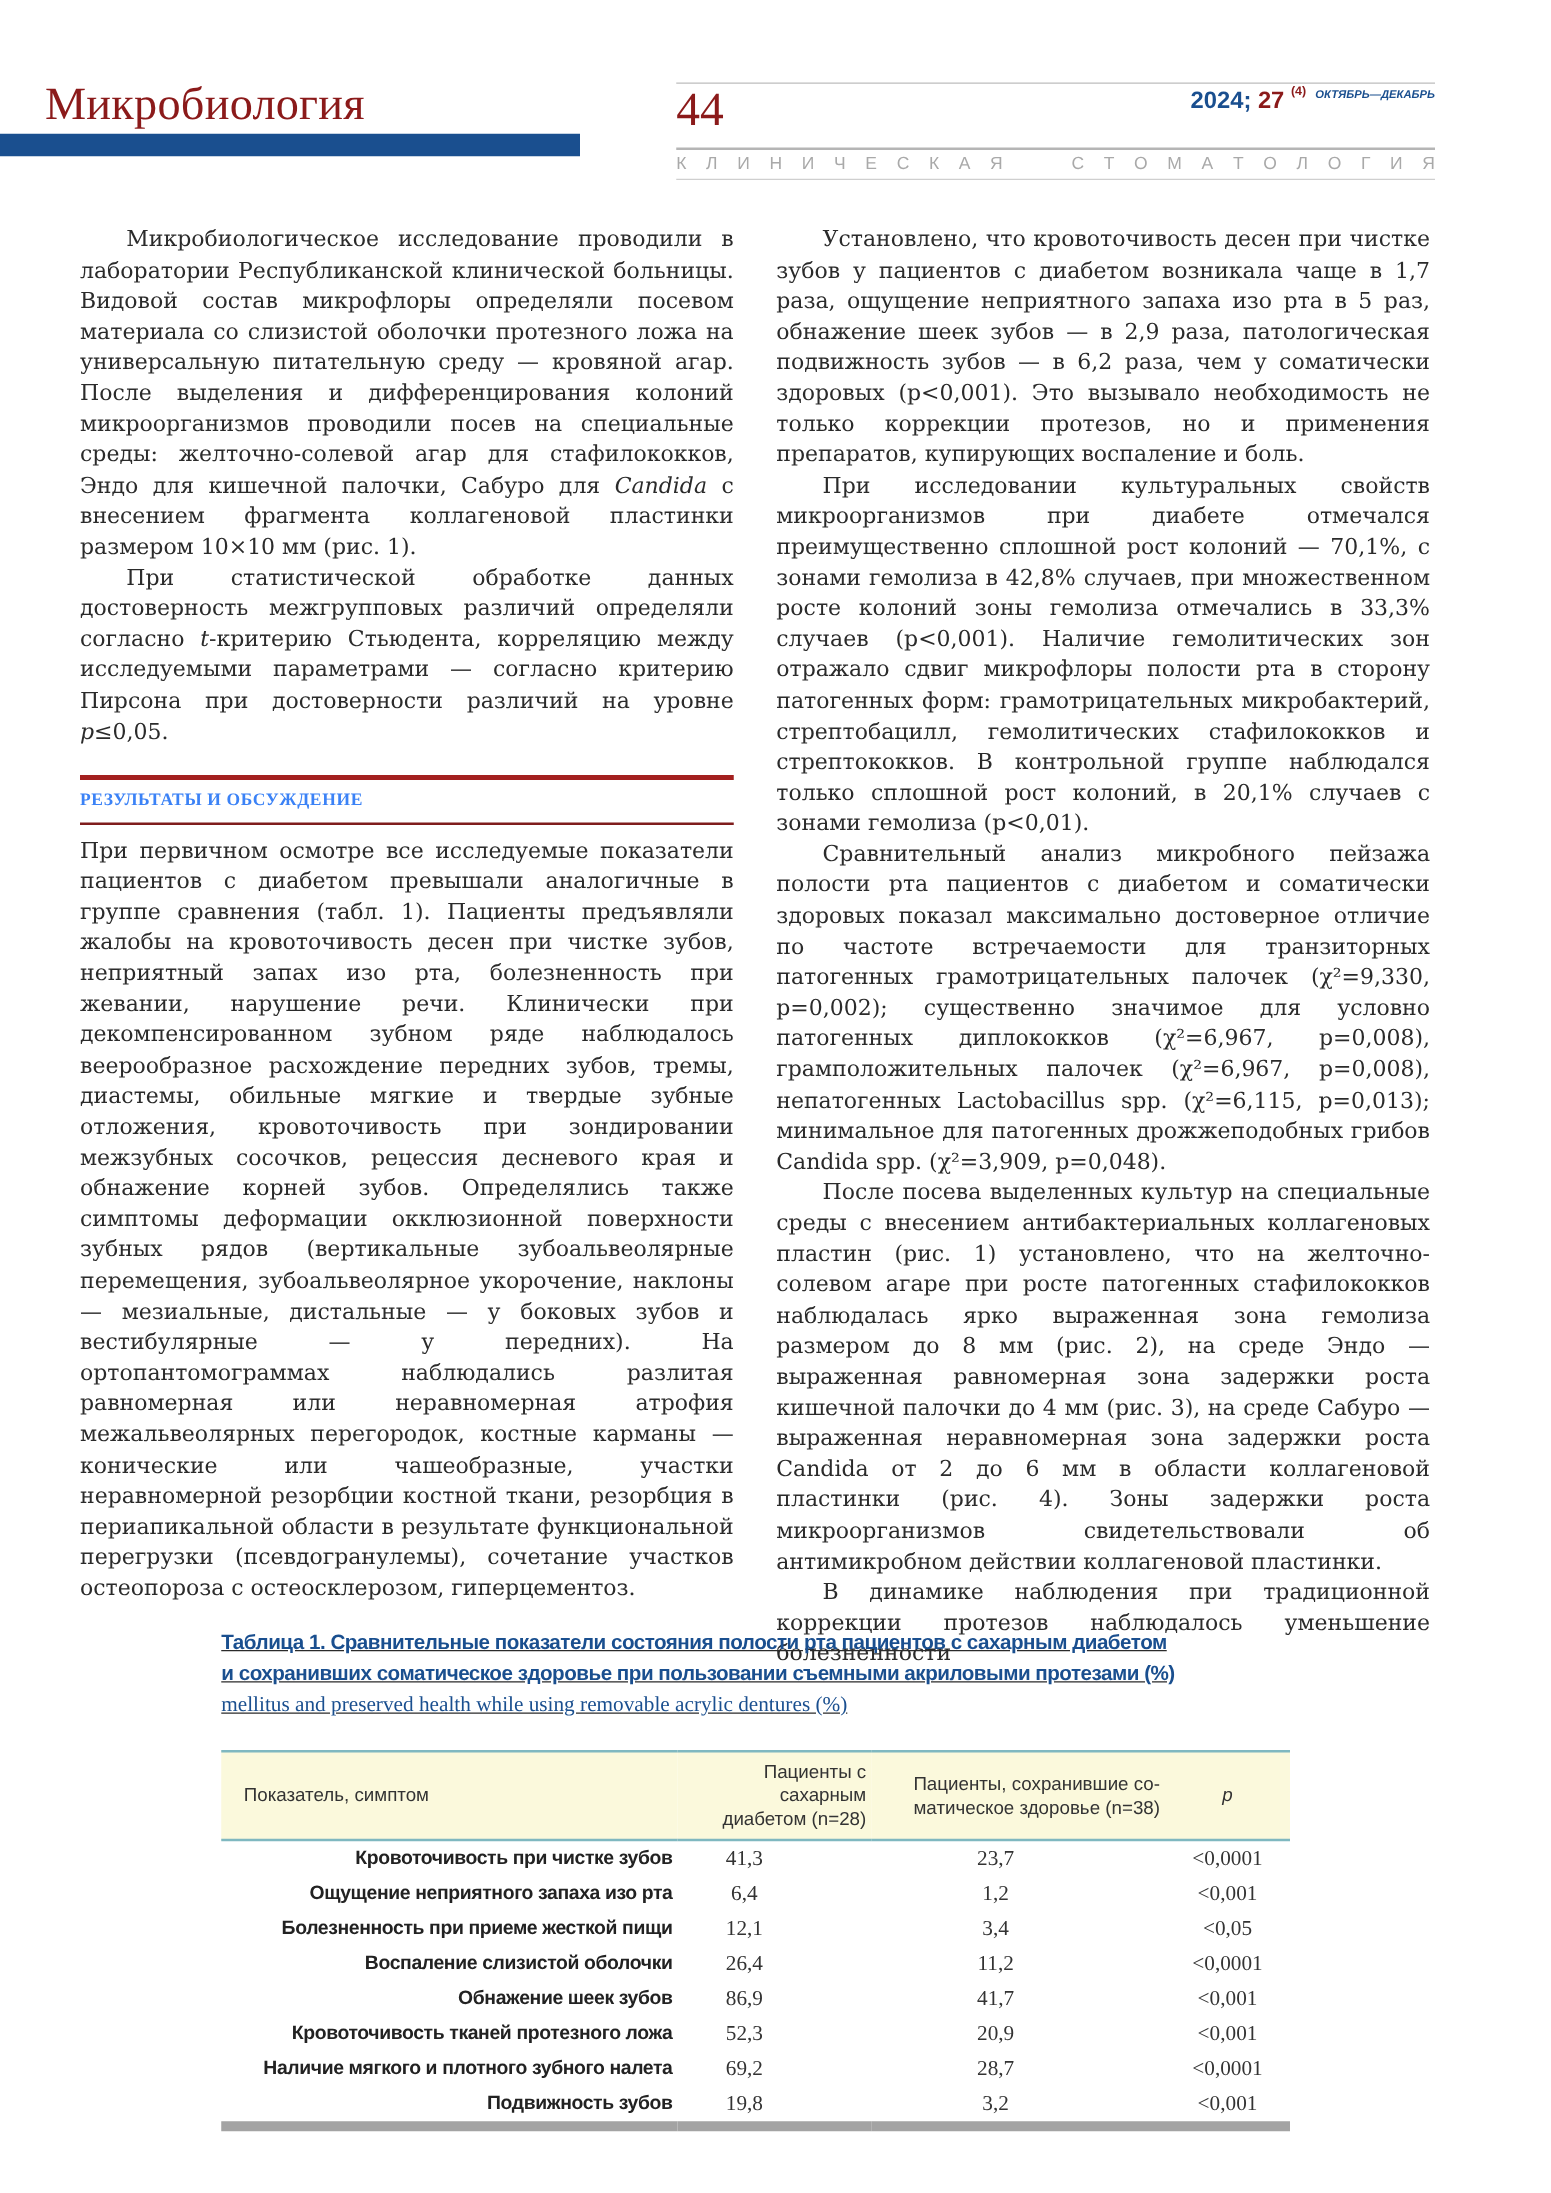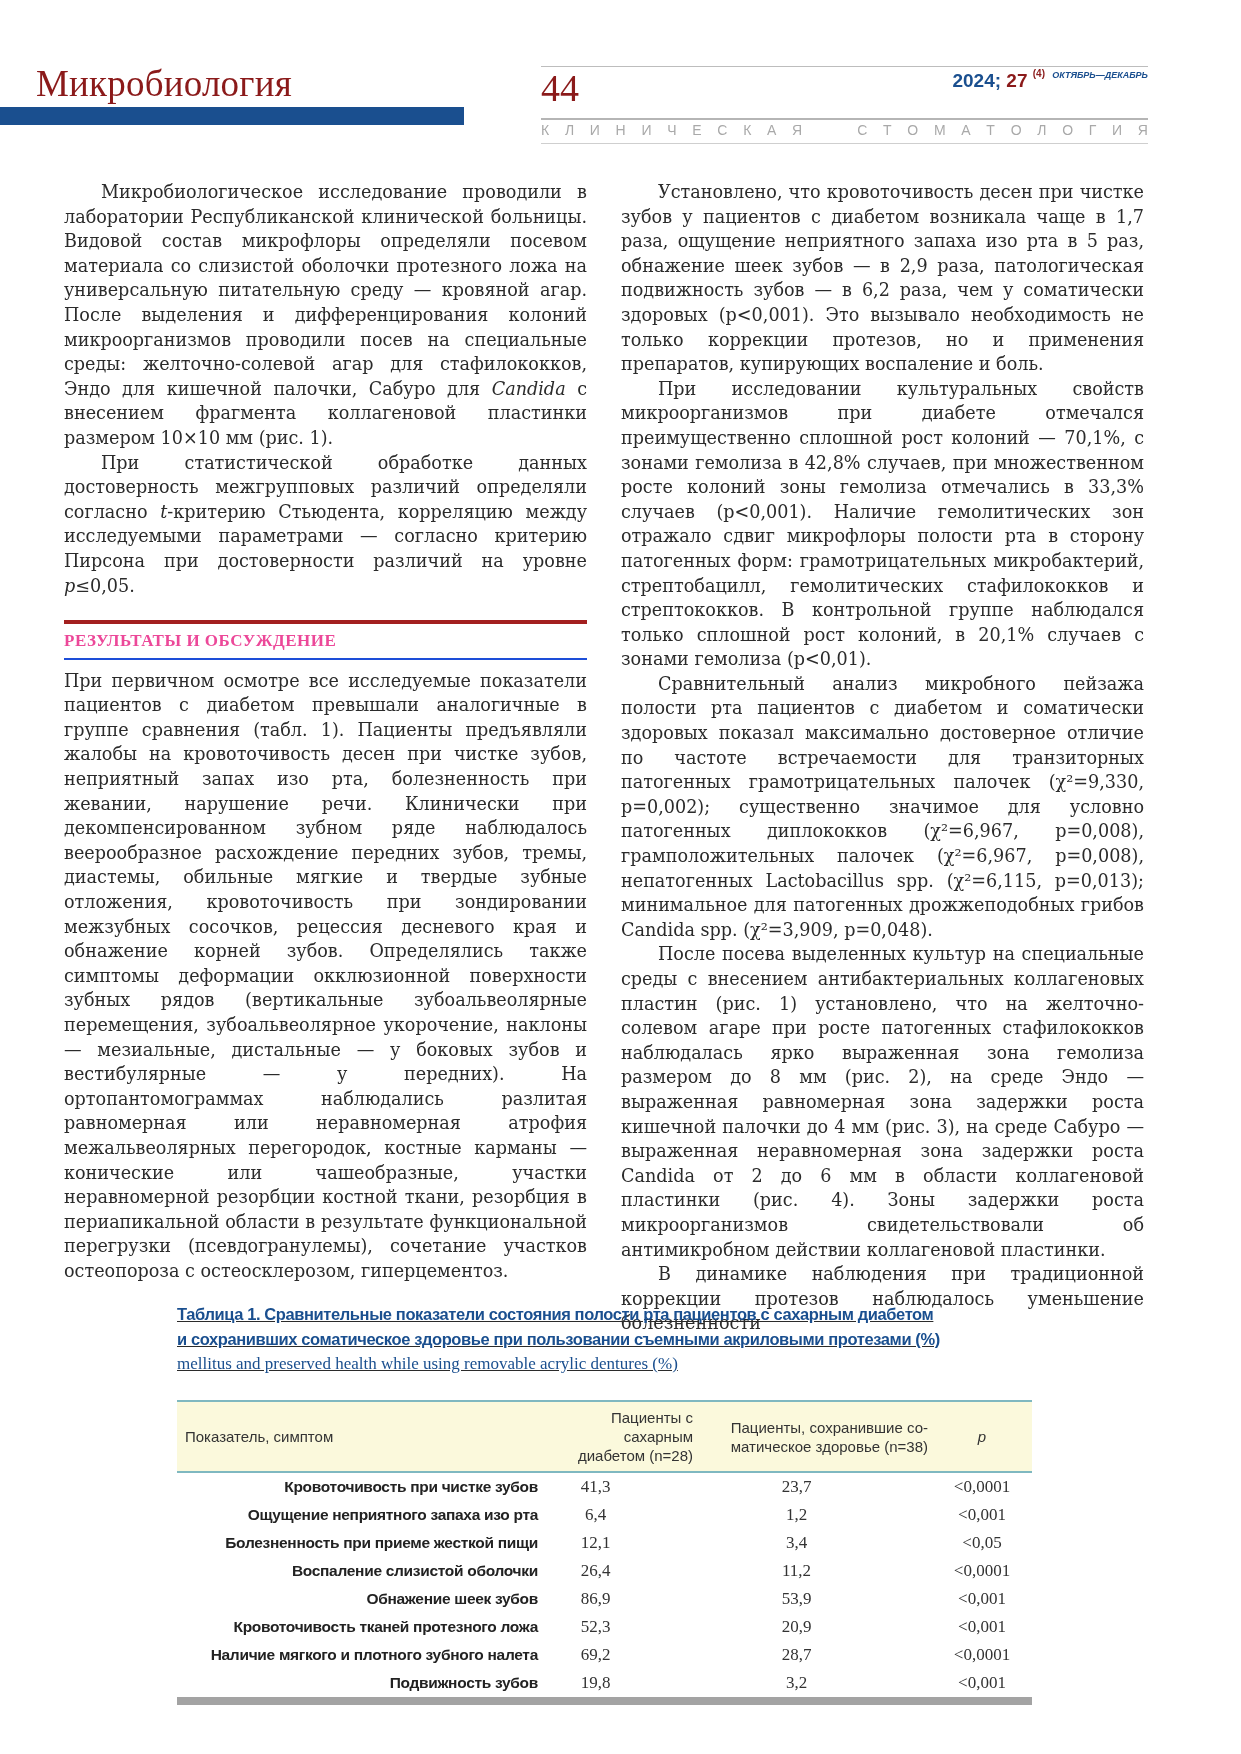--- a/index.html
+++ b/index.html
@@ -14,29 +14,29 @@
   .hdr-issue .months{font-size:9px;font-style:italic;color:#1a4f8f;vertical-align:top;position:relative;top:0px;margin-left:2px;}
   .hdr-rule-mid{position:absolute;left:541px;top:118px;width:607px;height:2px;background:#b5b5b5;}
   .hdr-journal{position:absolute;left:541px;top:122px;width:607px;display:flex;justify-content:space-between;font-family:"Liberation Sans",sans-serif;font-size:14px;color:#a9a9a9;}
   .hdr-rule-bot{position:absolute;left:541px;top:143px;width:607px;height:1px;background:#cfcfcf;}
 
   .col{position:absolute;top:180px;width:523px;font-size:17.6px;line-height:24.6px;text-align:justify;}
   .col-left{left:64px;}
   .col-right{left:621px;}
   .col p{margin:0;hyphens:auto;}
   .col p.ind{text-indent:37px;}
-  .sec-head{margin:22px 0 9px 0;border-top:4px solid #a3201f;border-bottom:2px solid #1d4ed8;padding:5px 0 4px 0;font-weight:bold;font-size:17px;color:#ec4899;letter-spacing:0.5px;font-family:"Liberation Serif",serif;}
+  .sec-head{margin:22px 0 9px 0;border-top:4px solid #a3201f;border-bottom:2px solid #7f1d1d;padding:5px 0 4px 0;font-weight:bold;font-size:14px;color:#3b82f6;letter-spacing:0.5px;font-family:"Liberation Serif",serif;}
 
   .tbl-cap{position:absolute;left:177px;top:1302px;width:860px;font-family:"Liberation Sans",sans-serif;text-decoration:underline;}
   .tbl-cap-ru{font-weight:bold;font-size:16.5px;line-height:25px;color:#1a4f8f;letter-spacing:-0.4px;}
   .tbl-cap-en{font-family:"Liberation Serif",serif;font-size:17px;line-height:24px;color:#1a4f8f;}
   table.data{position:absolute;left:177px;top:1400px;width:855px;border-collapse:collapse;font-family:"Liberation Sans",sans-serif;}
   table.data thead tr{background:#fbf9dc;border-top:2px solid #7fb8c0;border-bottom:2px solid #7fb8c0;}
   table.data th{font-weight:normal;font-size:15px;line-height:19px;color:#333;padding:6px 4px;}
-  table.data th.c0{text-align:left;padding-left:8px;}
+  table.data th.c0{text-align:left;padding-left:18px;}
   table.data th.c1,table.data th.c2{text-align:right;}
   table.data th.c3{text-align:center;font-style:italic;}
   table.data td{font-size:15.5px;height:28px;padding:0 4px;}
   table.data td.c0{font-weight:bold;text-align:right;padding-left:4px;color:#222;letter-spacing:-0.3px;}
   table.data td.num{font-family:"Liberation Serif",serif;font-size:17px;text-align:center;color:#333;}
   table.data td.c1{padding-right:52px;}
   table.data td.c2{padding-right:40px;}
   table.data tbody tr:last-child{border-bottom:8px solid #a3a3a3;}
   i{font-style:italic;}
 </style>
@@ -146,21 +146,21 @@
       </tr>
     <tr>
         <td class="c0">Воспаление слизистой оболочки</td>
         <td class="num c1">26,4</td>
         <td class="num c2">11,2</td>
         <td class="num">&lt;0,0001</td>
       </tr>
     <tr>
         <td class="c0">Обнажение шеек зубов</td>
         <td class="num c1">86,9</td>
-        <td class="num c2">53,9</td>
+        <td class="num c2">41,7</td>
         <td class="num">&lt;0,001</td>
       </tr>
     <tr>
         <td class="c0">Кровоточивость тканей протезного ложа</td>
         <td class="num c1">52,3</td>
         <td class="num c2">20,9</td>
         <td class="num">&lt;0,001</td>
       </tr>
     <tr>
         <td class="c0">Наличие мягкого и плотного зубного налета</td>

